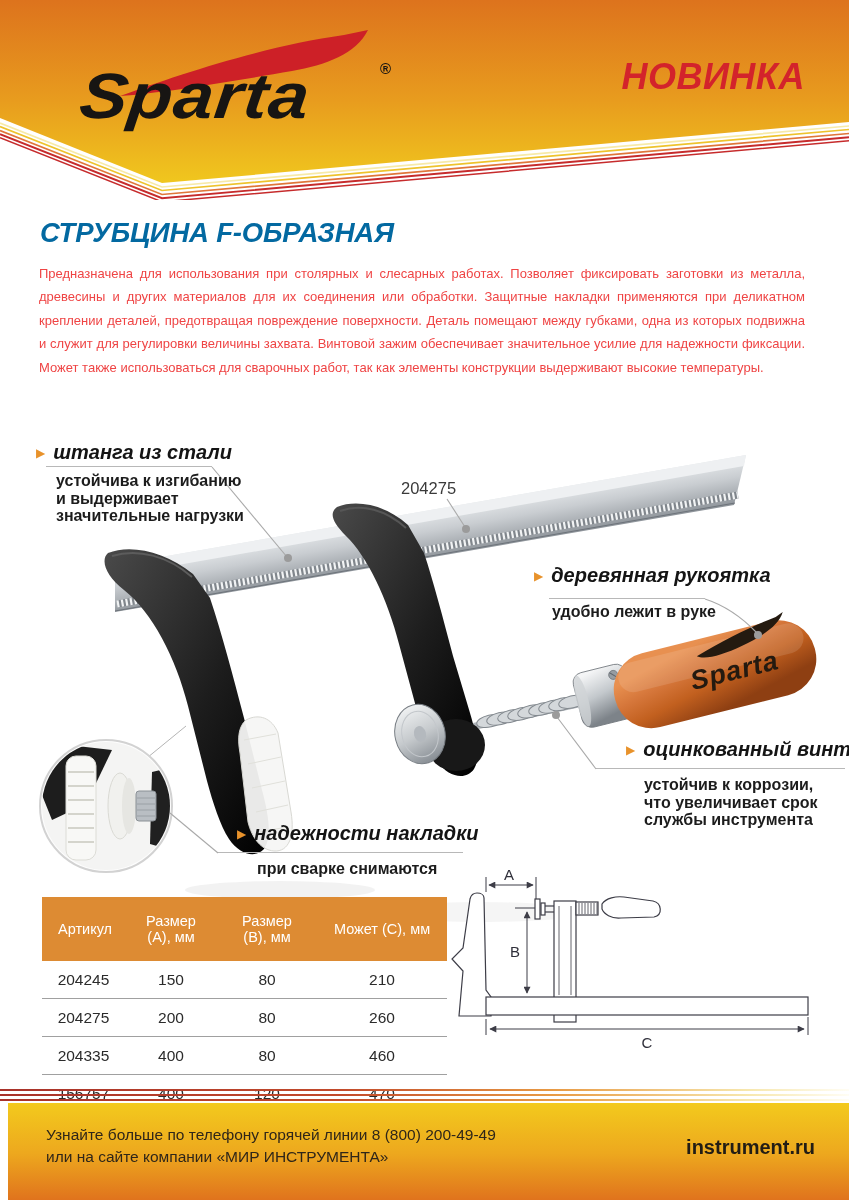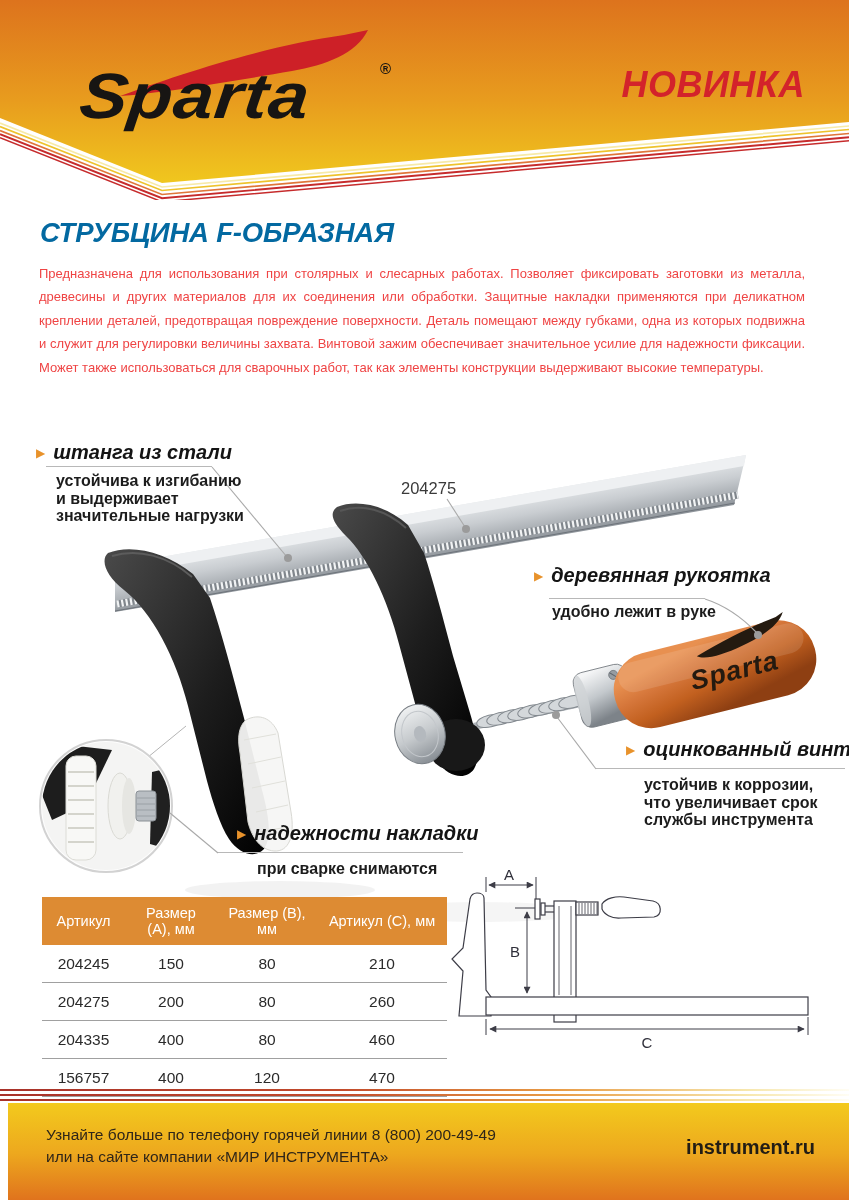--- a/index.html
+++ b/index.html
@@ -8,40 +8,40 @@
   .abs{position:absolute;}
 
   
   .hdr-svg{left:0;top:0;}
   .logo-wrap{left:84px;top:30px;width:330px;height:150px;}
   .logo-swoosh{position:absolute;left:30px;top:0;}
   .logo-text{position:absolute;left:0;top:34px;font-size:64px;line-height:1;
              font-weight:bold;font-style:italic;letter-spacing:1px;color:#171513;
              transform:scaleX(1.12) skewX(-6deg);transform-origin:0 0;white-space:nowrap;}
   .logo-reg{position:absolute;left:296px;top:30px;font-size:15px;font-weight:bold;color:#171513;}
-  .badge{right:44px;top:64px;font-size:36px;font-weight:bold;font-style:italic;
+  .badge{right:44px;top:56px;font-size:36px;font-weight:bold;font-style:italic;
          color:#d3232b;letter-spacing:0.5px;}
 
   
   .page-title{left:40px;top:217px;font-size:27.5px;font-weight:bold;font-style:italic;
               color:#0369a1;letter-spacing:-0.2px;white-space:nowrap;}
   .descr{left:39px;top:262px;width:766px;font-size:13px;line-height:23.4px;
          color:#ef4444;text-align:justify;}
 
   
   .co-title{font-size:20px;font-weight:bold;font-style:italic;color:#141414;white-space:nowrap;}
   .co-bullet{color:#e8922b;font-style:normal;font-size:12px;margin-right:8px;
              position:relative;top:-2px;}
   .co-desc{font-size:16px;line-height:17.5px;color:#1c1c1c;font-weight:bold;}
   .article-label{left:401px;top:479px;font-size:16.5px;color:#3a3a3a;}
 
   
   .spec{left:42px;top:897px;width:405px;border-collapse:collapse;table-layout:fixed;}
   .spec th{background:#dd8b33;color:#ffffff;font-weight:normal;font-size:14.5px;
-           height:23px;padding:8px;}
+           height:23px;padding:16px;}
   .spec td{text-align:center;font-size:15.5px;color:#2b2b2b;height:37px;padding:0;
            border-bottom:1px solid #a0a0a0;background:#fff;}
 
   
   .stripe{left:0;width:849px;height:2.2px;
      background:linear-gradient(90deg,#a8322a 0%,#c24a2b 40%,#e89a44 65%,#f7e7ad 88%,#fffdf4 100%);}
   .footer-band{left:8px;top:1103px;width:849px;height:97px;
      background:linear-gradient(180deg,#f3ca1d 0%,#eda81e 52%,#e0731d 100%);}
   .footer-text{left:38px;top:1124px;font-size:15.5px;line-height:22px;color:#2f2619;}
   .footer-site{right:42px;top:1136px;font-size:20px;font-weight:bold;color:#221d15;text-align:right;}
@@ -279,21 +279,21 @@
         <col style="width:83px">
         <col style="width:92px">
         <col style="width:100px">
         <col style="width:130px">
       </colgroup>
     <thead>
       <tr>
         <th>Артикул</th>
         <th>Размер (А), мм</th>
         <th>Размер (В), мм</th>
-        <th>Артикул (С), мм</th>
+        <th>Может (С), мм</th>
       </tr>
     </thead>
     <tbody>
       <tr>
         <td>204245</td>
           <td>150</td>
         <td>80</td>
           <td>210</td>
       </tr>
       <tr>

